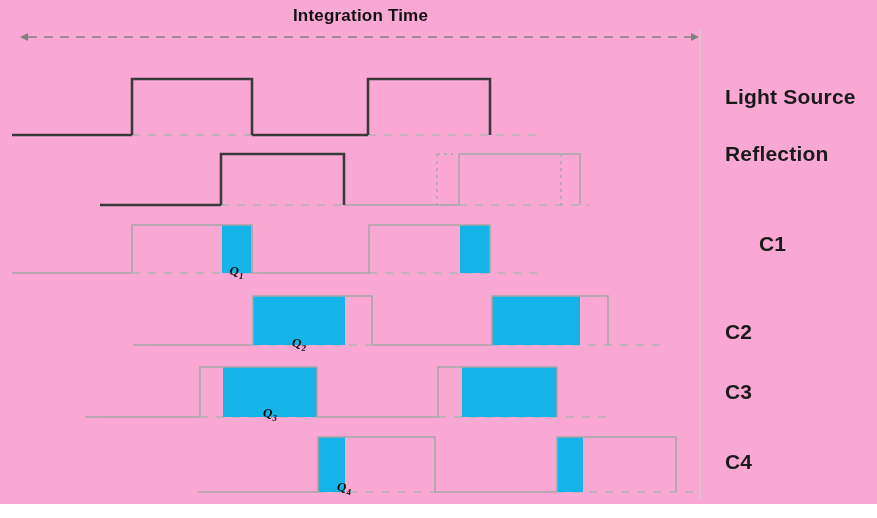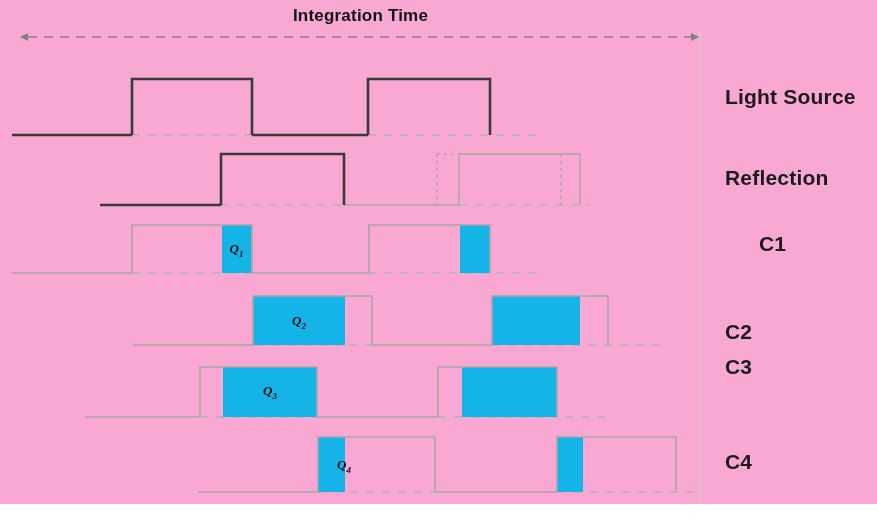--- a/index.html
+++ b/index.html
@@ -45,20 +45,21 @@
   .charge-label {
     position: absolute;
     font-family: "Liberation Serif", serif;
     font-weight: bold;
     font-style: italic;
     font-size: 13px;
     color: #0d0d0d;
     white-space: nowrap;
     transform: translate(-50%, -50%);
     pointer-events: none;
+    margin-top: 22px;
   }
   .charge-label sub {
     font-size: 9px;
   }
 </style>
 </head>
 <body>
 
 <div id="stage">
 
@@ -137,24 +138,24 @@
           <path d="M 318 492 L 318 437 L 435 437 L 435 492" fill="none" stroke="#a6a6a6" stroke-width="1.6" stroke-linejoin="miter" stroke-linecap="butt"></path>
           <path d="M 557 492 L 557 437 L 676 437 L 676 492" fill="none" stroke="#a6a6a6" stroke-width="1.6" stroke-linejoin="miter" stroke-linecap="butt"></path>
         </g>
       </g>
   </svg>
 
   <div class="title-text" id="figure-title" style="left: 360.5px; top: 6px; transform: translateX(-50%);">Integration Time</div>
 
   <div id="label-layer">
       <div class="row-label" style="left: 725px; top: 85px;">Light Source</div>
-      <div class="row-label" style="left: 725px; top: 166px;">Reflection</div>
+      <div class="row-label" style="left: 725px; top: 142px;">Reflection</div>
       <div class="row-label" style="left: 725px; top: 232px; margin-left: 34px;">C1</div>
       <div class="row-label" style="left: 725px; top: 304px; margin-top: 16px;">C2</div>
-      <div class="row-label" style="left: 725px; top: 355px;">C3</div>
+      <div class="row-label" style="left: 725px; top: 380px;">C3</div>
       <div class="row-label" style="left: 725px; top: 450px;">C4</div>
     </div>
   <div id="charge-label-layer">
       <div class="charge-label" style="left: 236.5px; top: 250px;"><span>Q</span><sub>1</sub></div>
       <div class="charge-label" style="left: 299px; top: 321.5px;"><span>Q</span><sub>2</sub></div>
       <div class="charge-label" style="left: 270px; top: 392px;"><span>Q</span><sub>3</sub></div>
       <div class="charge-label" style="left: 344px; top: 465.5px;"><span>Q</span><sub>4</sub></div>
     </div>
 
 </div>

